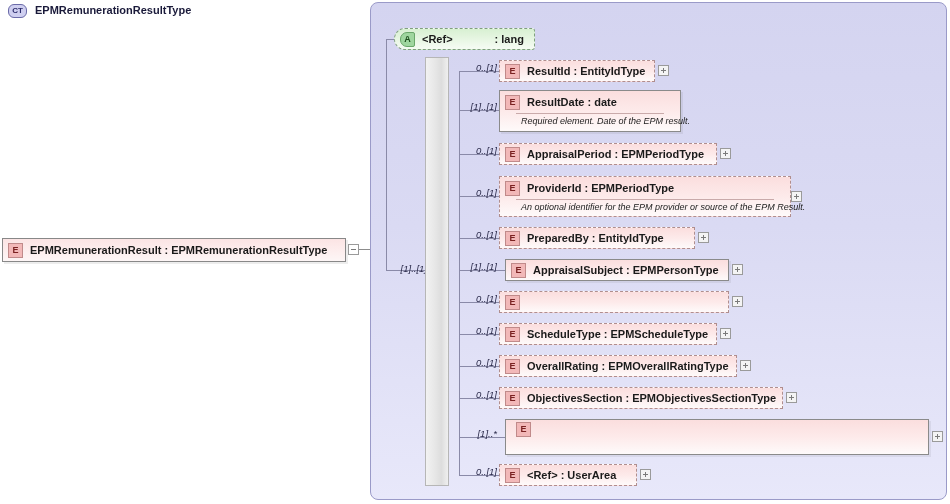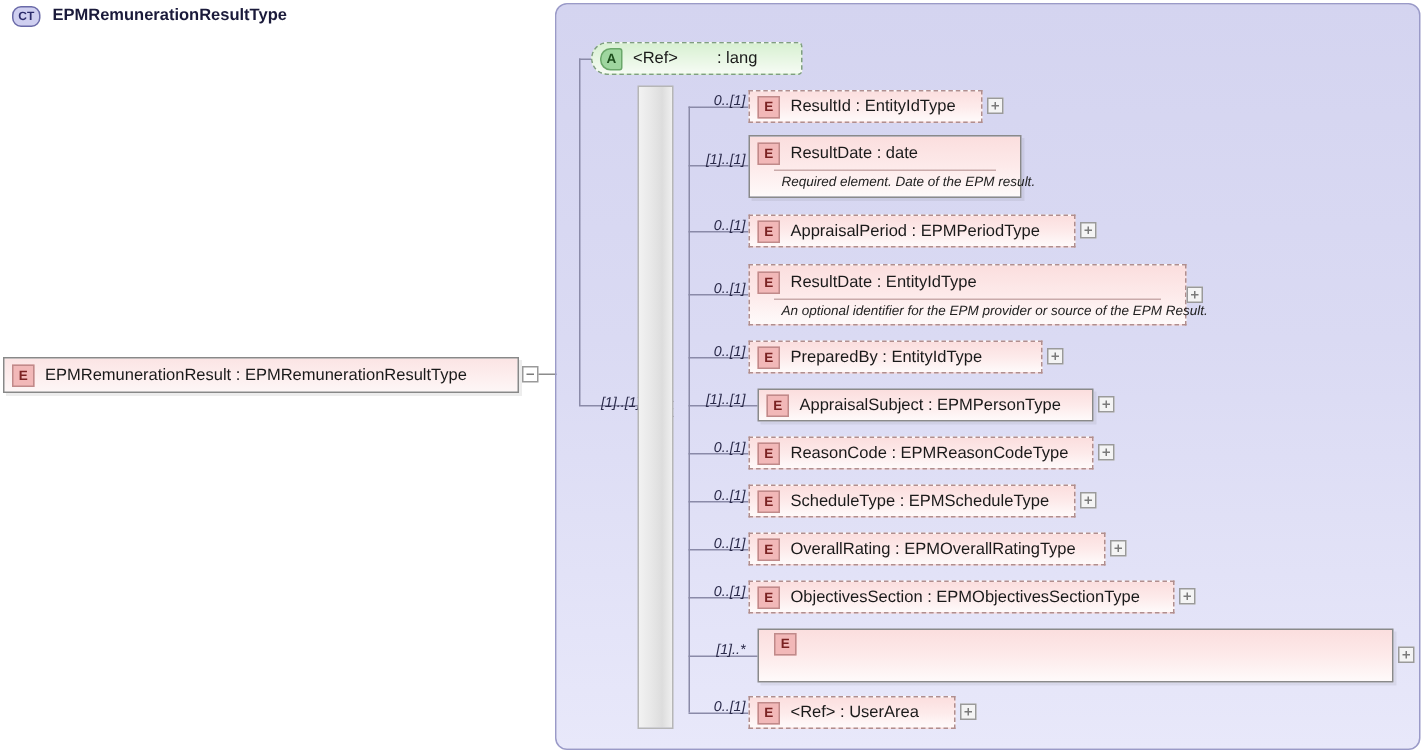--- a/index.html
+++ b/index.html
@@ -63,21 +63,21 @@
     font-size: 9px;
     font-weight: bold;
     line-height: 13px;
     text-align: center;
     flex: 0 0 auto;
     margin-right: 7px;
   }
 
   .elabel {
     font-size: 11px;
-    font-weight: normal;
+    font-weight: bold;
     color: #1a1a1a;
     white-space: nowrap;
   }
 
   
   .plus {
     position: absolute;
     width: 11px;
     height: 11px;
     box-sizing: border-box;
@@ -287,21 +287,21 @@
     <span class="ct-title">EPMRemunerationResultType</span>
   </div>
 
   <div class="ln v" style="left:386px; top:39px; height:231px;"></div>
   <div class="ln h" style="left:386px; top:39px; width:10px;"></div>
   <div class="ln h" style="left:386px; top:270px; width:44px;"></div>
 
   <div class="attr-ref">
     <span class="atag pill-round">A</span>
     <span class="elabel">&lt;Ref&gt;</span>
-    <span class="elabel" style="margin-left:26px;">: lang</span>
+    <span class="elabel" style="margin-left:42px;">: lang</span>
   </div>
 
   <div class="card" style="left:389px; top:263px; width:38px;">[1]..[1]</div>
 
   <div class="seq-icon">
     <svg width="22" height="19" viewBox="0 0 22 19">
       <circle cx="2" cy="9.5" r="1.8" fill="#222"></circle>
       <line x1="3.6" y1="9.5" x2="7" y2="9.5" stroke="#222" stroke-width="1"></line>
       <rect x="7" y="3.5" width="5" height="12" fill="none" stroke="#222" stroke-width="1"></rect>
       <line x1="12" y1="4.5" x2="16" y2="4.5" stroke="#222" stroke-width="1"></line>
@@ -341,21 +341,21 @@
     <span class="etag">E</span>
     <span class="elabel">AppraisalPeriod : EPMPeriodType</span>
   </div>
   <div class="plus" style="left:720px; top:148px;"></div>
 
   <div class="ln h" style="left:459px; top:196px; width:40px;"></div>
   <div class="card" style="left:459px; top:187px; width:38px;">0..[1]</div>
   <div class="row hasdoc" style="left:499px; top:176px; width:292px; height:41px;">
     <div class="rowhead">
       <span class="etag">E</span>
-      <span class="elabel">ResultDate : EntityIdType</span>
+      <span class="elabel">ProviderId : EPMPeriodType</span>
     </div>
     <div class="rowdoc">An optional identifier for the EPM provider or source of the EPM Result.</div>
   </div>
   <div class="plus" style="left:791px; top:191px;"></div>
 
   <div class="ln h" style="left:459px; top:238px; width:40px;"></div>
   <div class="card" style="left:459px; top:229px; width:38px;">0..[1]</div>
   <div class="row" style="left:499px; top:227px; width:196px; height:22px;">
     <span class="etag">E</span>
     <span class="elabel">PreparedBy : EntityIdType</span>
@@ -367,21 +367,20 @@
   <div class="row required" style="left:505px; top:259px; width:224px; height:22px;">
     <span class="etag">E</span>
     <span class="elabel">AppraisalSubject : EPMPersonType</span>
   </div>
   <div class="plus" style="left:732px; top:264px;"></div>
 
   <div class="ln h" style="left:459px; top:302px; width:40px;"></div>
   <div class="card" style="left:459px; top:293px; width:38px;">0..[1]</div>
   <div class="row" style="left:499px; top:291px; width:230px; height:22px;">
     <span class="etag">E</span>
-    <span class="elabel">ReasonCode : EPMReasonCodeType</span>
   </div>
   <div class="plus" style="left:732px; top:296px;"></div>
 
   <div class="ln h" style="left:459px; top:334px; width:40px;"></div>
   <div class="card" style="left:459px; top:325px; width:38px;">0..[1]</div>
   <div class="row" style="left:499px; top:323px; width:218px; height:22px;">
     <span class="etag">E</span>
     <span class="elabel">ScheduleType : EPMScheduleType</span>
   </div>
   <div class="plus" style="left:720px; top:328px;"></div>

